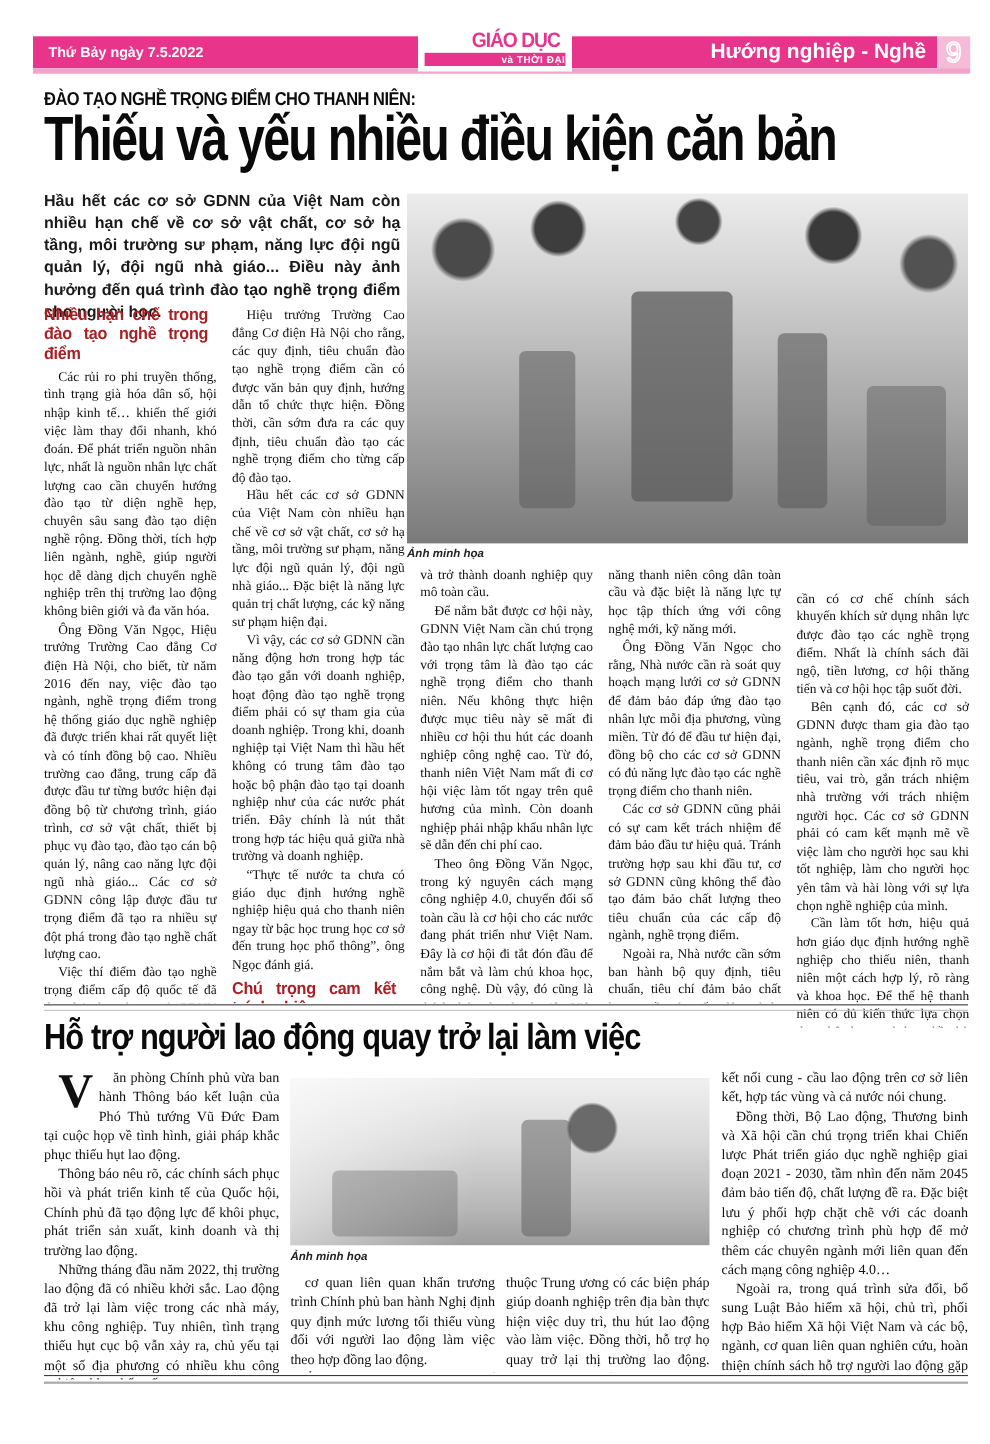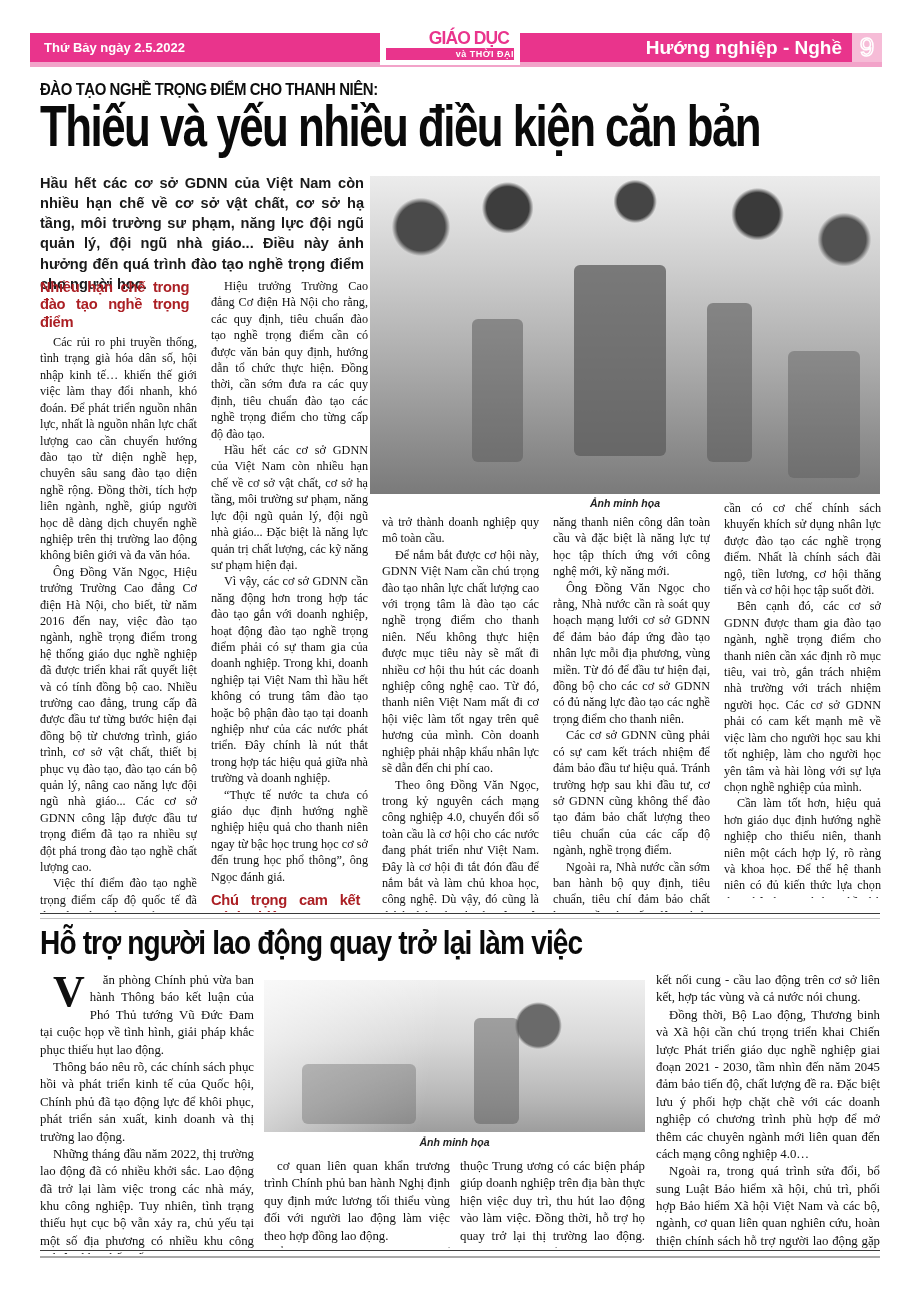--- a/index.html
+++ b/index.html
@@ -40,37 +40,37 @@
       radial-gradient(circle at 52% 8%,  #454545 0 4.5%, rgba(0,0,0,0) 5.5%),
       radial-gradient(circle at 76% 12%, #3a3a3a 0 4.5%, rgba(0,0,0,0) 5.5%),
       radial-gradient(circle at 93% 20%, #525252 0 4%,  rgba(0,0,0,0) 5%),
       linear-gradient(180deg,#ececec 0%,#cfcfcf 28%,#a8a8a8 62%,#7a7a7a 100%);}
   .ph-shape{position:absolute;background:#5c5c5c;border-radius:6px;opacity:.75;}
   .photo2{position:absolute;left:264px;top:980px;width:381px;height:152px;overflow:hidden;
     background:
       radial-gradient(circle at 72% 30%, #6a6a6a 0 7%, rgba(0,0,0,0) 8%),
       linear-gradient(100deg, rgba(255,255,255,.6) 0%, rgba(255,255,255,0) 45%),
       linear-gradient(180deg,#f0f0f0 0%,#d8d8d8 40%,#b5b5b5 80%,#9d9d9d 100%);}
-  .caption{position:absolute;text-align:center;font-family:"Liberation Sans",sans-serif;
+  .caption{position:absolute;text-align:left;font-family:"Liberation Sans",sans-serif;
     font-style:italic;font-weight:bold;font-size:10.5px;color:#222;}
   .cap1{left:370px;top:497px;width:510px;}
   .cap2{left:264px;top:1136px;width:381px;}
   
   .col{position:absolute;overflow:hidden;text-align:justify;font-size:12.2px;line-height:1.345;color:#101010;}
   .col p{margin:0;text-indent:13px;}
   .cont-first p:first-child{text-indent:0;}
   .subhead{font-family:"Liberation Sans",sans-serif;font-weight:bold;color:#ab1f24;
     font-size:15.5px;line-height:1.12;text-indent:0;margin:0 0 4px 0;letter-spacing:-.3px;
     transform:scaleX(.95);transform-origin:0 0;}
   .subhead.mid{margin-top:6px;}
   .a1c1{left:40px; top:278px;width:157px;height:634px;}
   .a1c2{left:211px;top:278px;width:157px;height:634px;}
   .a1c3{left:382px;top:514px;width:157px;height:398px;}
   .a1c4{left:553px;top:514px;width:157px;height:398px;}
-  .a1c5{left:724px;top:500px;width:157px;height:398px;}
+  .a1c5{left:724px;top:536px;width:157px;height:398px;}
   
   .rule{position:absolute;left:40px;width:840px;}
   .rule-a{top:913px;border-top:1.5px solid #3a3a3a;}
   .rule-b{top:918px;border-top:1px solid #c2c2c2;}
   .rule-c{top:1250px;border-top:1.5px solid #3a3a3a;}
   .rule-d{top:1256px;border-top:2px solid #a9a9a9;}
   
   .headline2{position:absolute;left:40px;top:926px;font-family:"Liberation Sans",sans-serif;
     font-weight:bold;font-size:33px;line-height:1;letter-spacing:-1px;white-space:nowrap;
     transform:scaleX(.85);transform-origin:0 0;color:#0a0a0a;}
@@ -81,21 +81,21 @@
   .a2cr{left:656px;top:972px;width:224px;height:276px;}
   .dropcap{float:left;font-size:44px;line-height:.82;font-weight:bold;padding:2px 5px 0 0;
     font-family:"Liberation Serif",serif;}
 </style>
 </head>
 <body>
 
 <div class="sheet">
 
   <div class="masthead-bar">
-    <div class="masthead-date">Thứ Bảy ngày 2.5.2022</div>
+    <div class="masthead-date">Thứ Bảy ngày 7.5.2022</div>
     <div class="masthead-section">Hướng nghiệp - Nghề</div>
   </div>
   <div class="page-number-box">
     <span class="page-number">9</span>
   </div>
   <div class="masthead-strip"></div>
   <div class="logo">
     <div class="logo-top">GIÁO DỤC</div>
     <div class="logo-bottom">và THỜI ĐẠI</div>
   </div>

